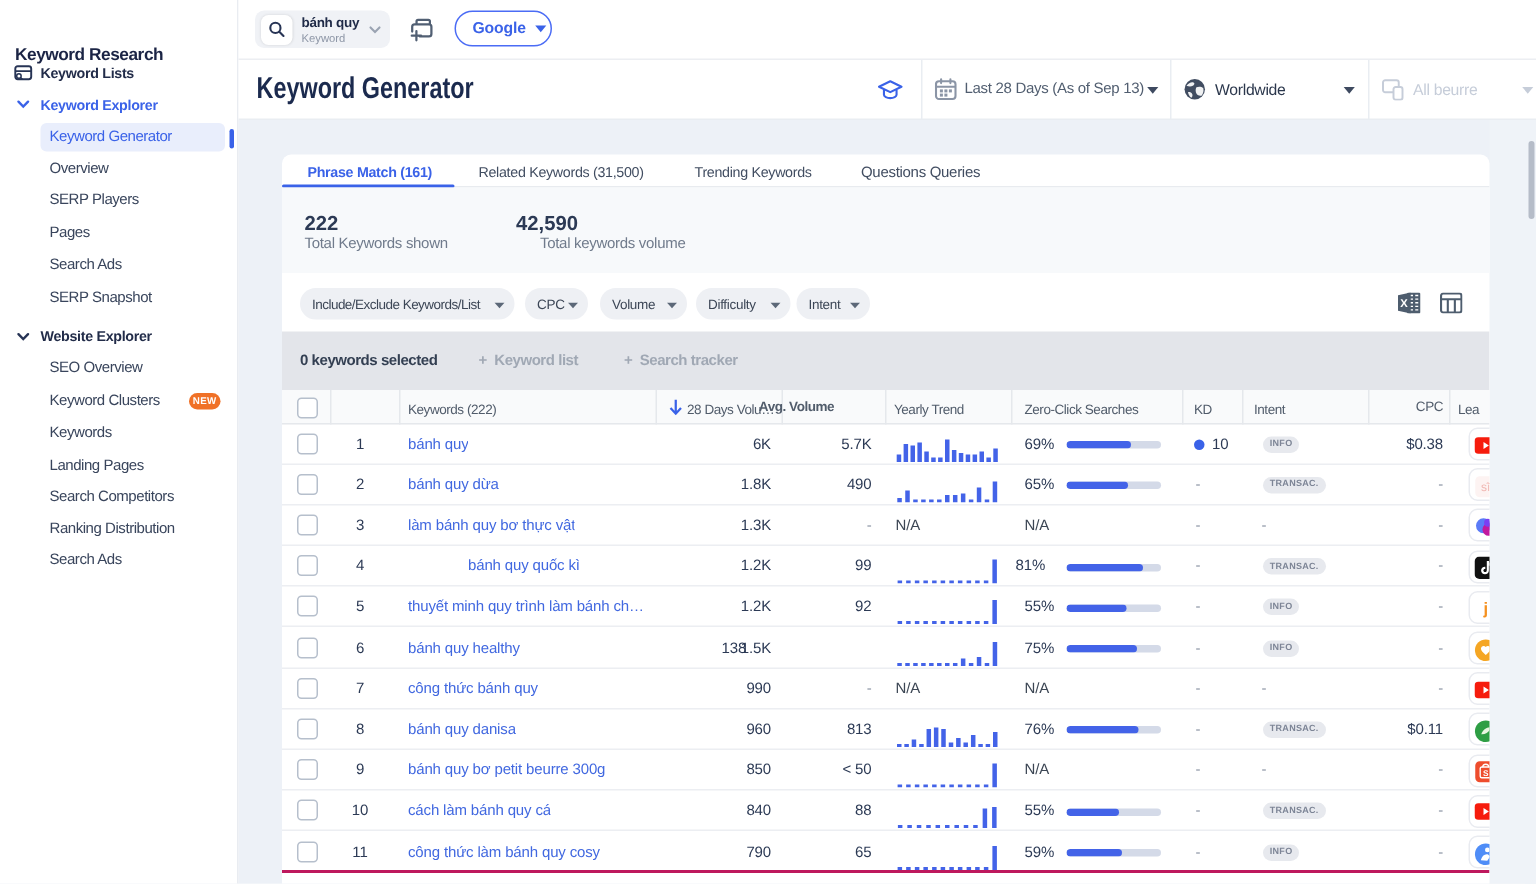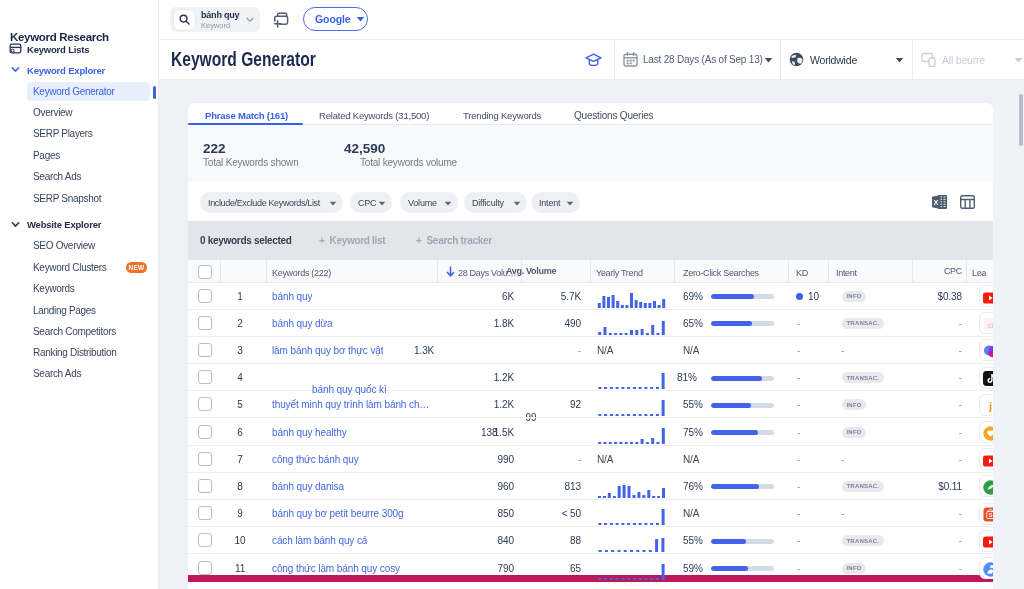--- a/index.html
+++ b/index.html
@@ -263,41 +263,41 @@
         <div style="position:absolute;left:3px;top:3.5px;"><svg width="15" height="15" viewBox="0 0 15 15">
             <rect x="0.5" y="0.5" width="14" height="14" rx="3" fill="#fdf3f2"></rect>
             <text x="7.5" y="10.5" font-size="8" fill="#f0b7b2" text-anchor="middle" font-family="Liberation Sans">sĩ</text>
           </svg></div>
       </div>
 </div>
 <div class="abs" style="left:0;top:233.9px;width:805px;height:27.2px;border-bottom:1px solid #eceef2;">
 <div class="cb" style="left:10px;top:6px;"></div>
 <div class="hrow" style="left:40px;top:8px;width:24px;text-align:center;">3</div>
 <div class="hrow kw" style="left:84px;top:8px;white-space:nowrap;max-width:160px;overflow:hidden;">làm bánh quy bơ thực vật</div>
-<div class="hrow" style="left:226px;top:8px;width:100px;">1.3K</div>
+<div class="hrow" style="left:226px;top:8px;width:100px;text-align:right;">1.3K</div>
 <div class="hrow dash" style="left:293px;top:8px;width:100px;text-align:right;">-</div>
 <div class="hrow" style="left:409px;top:8px;color:#3c4654;">N/A</div>
 <div class="hrow" style="left:495px;top:8px;color:#3c4654;">N/A</div>
 <div class="hrow dash" style="left:609px;top:8px;">-</div>
 <div class="hrow dash" style="left:653px;top:8px;">-</div>
 <div class="hrow dash" style="left:674px;top:8px;width:100px;text-align:right;">-</div>
 <div class="abs" style="left:791px;top:2.5px;width:22px;height:22px;background:#fff;border:1px solid #e9ebf0;border-radius:6px;">
         <div style="position:absolute;left:3px;top:3.5px;"><svg width="15" height="15" viewBox="0 0 15 15">
             <circle cx="6" cy="6.5" r="5" fill="#5b7bf7"></circle>
             <circle cx="9.5" cy="9" r="4.2" fill="#c2199e"></circle>
             <circle cx="9" cy="4.5" r="2.6" fill="#7a3ff2"></circle>
           </svg></div>
       </div>
 </div>
 <div class="abs" style="left:0;top:261.1px;width:805px;height:27.2px;border-bottom:1px solid #eceef2;">
 <div class="cb" style="left:10px;top:6px;"></div>
 <div class="hrow" style="left:40px;top:8px;width:24px;text-align:center;">4</div>
-<div class="hrow kw" style="left:84px;top:20px;white-space:nowrap;max-width:160px;overflow:hidden;padding-left:40px;">bánh quy quốc kì</div>
+<div class="hrow kw" style="left:84px;top:8px;white-space:nowrap;max-width:160px;overflow:hidden;padding-left:40px;">bánh quy quốc kì</div>
 <div class="hrow" style="left:226px;top:8px;width:100px;text-align:right;">1.2K</div>
-<div class="hrow" style="left:293px;top:8px;width:100px;text-align:center;margin-top:40px;">99</div>
+<div class="hrow" style="left:293px;top:8px;width:100px;text-align:right;">99</div>
 <div class="abs" style="left:409px;top:3px;">
         <svg width="69" height="22" style="display:block">
           <rect x="1.4" y="20" width="3.0" height="2" fill="#4363e8"></rect>
           <rect x="7.1" y="20" width="3.0" height="2" fill="#4363e8"></rect>
           <rect x="12.9" y="20" width="3.0" height="2" fill="#4363e8"></rect>
           <rect x="18.6" y="20" width="3.0" height="2" fill="#4363e8"></rect>
           <rect x="24.4" y="20" width="3.0" height="2" fill="#4363e8"></rect>
           <rect x="30.1" y="20" width="3.0" height="2" fill="#4363e8"></rect>
           <rect x="35.9" y="20" width="3.0" height="2" fill="#4363e8"></rect>
           <rect x="41.6" y="20" width="3.0" height="2" fill="#4363e8"></rect>
@@ -513,21 +513,21 @@
 <div class="hrow dash" style="left:609px;top:8px;">-</div>
 <div class="abs badge" style="left:654px;top:8px;">TRANSAC.</div>
 <div class="hrow dash" style="left:674px;top:8px;width:100px;text-align:right;">-</div>
 <div class="abs" style="left:791px;top:2.5px;width:22px;height:22px;background:#fff;border:1px solid #e9ebf0;border-radius:6px;">
         <div style="position:absolute;left:3px;top:3.5px;"><svg width="15" height="12" viewBox="0 0 15 12">
             <rect x="0" y="0.5" width="15" height="11" rx="2.6" fill="#f61c0d"></rect>
             <path d="M6 3.6 L9.6 6 L6 8.4 Z" fill="#fff"></path>
           </svg></div>
       </div>
 </div>
-<div class="abs" style="left:0;top:451.5px;width:805px;height:27.2px;border-bottom:7px solid #be185d;">
+<div class="abs" style="left:0;top:451.5px;width:805px;height:27.2px;border-bottom:2px solid #be185d;">
 <div class="cb" style="left:10px;top:6px;"></div>
 <div class="hrow" style="left:40px;top:8px;width:24px;text-align:center;">11</div>
 <div class="hrow kw" style="left:84px;top:8px;white-space:nowrap;max-width:160px;overflow:hidden;">công thức làm bánh quy cosy</div>
 <div class="hrow" style="left:226px;top:8px;width:100px;text-align:right;">790</div>
 <div class="hrow" style="left:293px;top:8px;width:100px;text-align:right;">65</div>
 <div class="abs" style="left:409px;top:3px;">
         <svg width="69" height="22" style="display:block">
           <rect x="1.4" y="20" width="3.0" height="2" fill="#4363e8"></rect>
           <rect x="7.1" y="20" width="3.0" height="2" fill="#4363e8"></rect>
           <rect x="12.9" y="20" width="3.0" height="2" fill="#4363e8"></rect>

